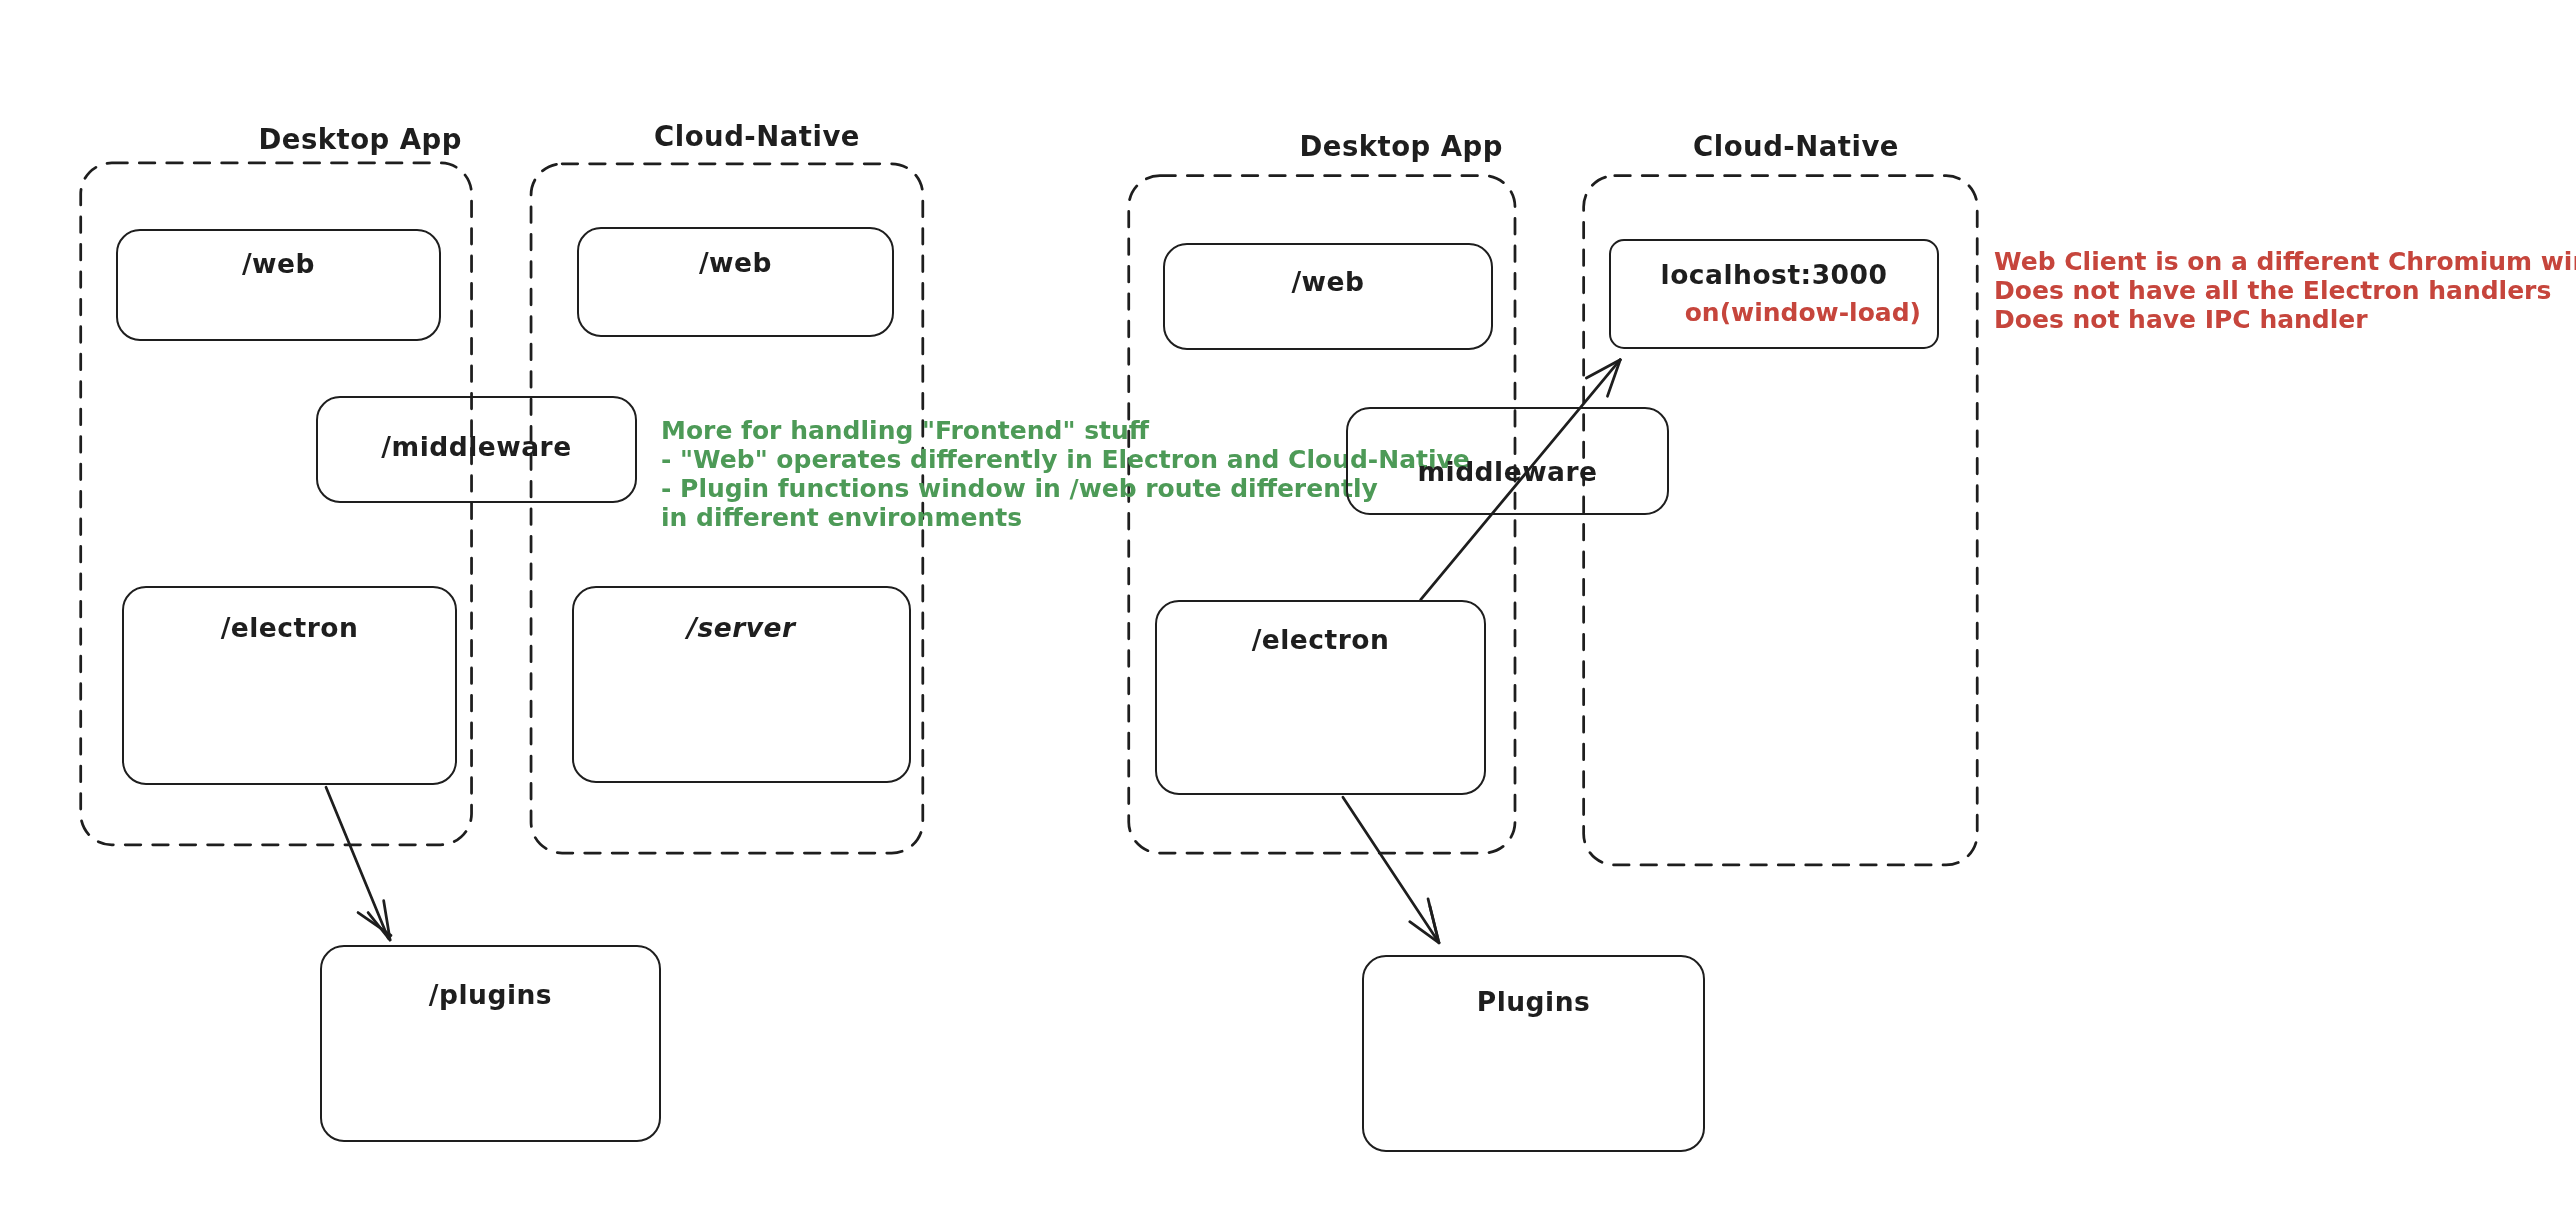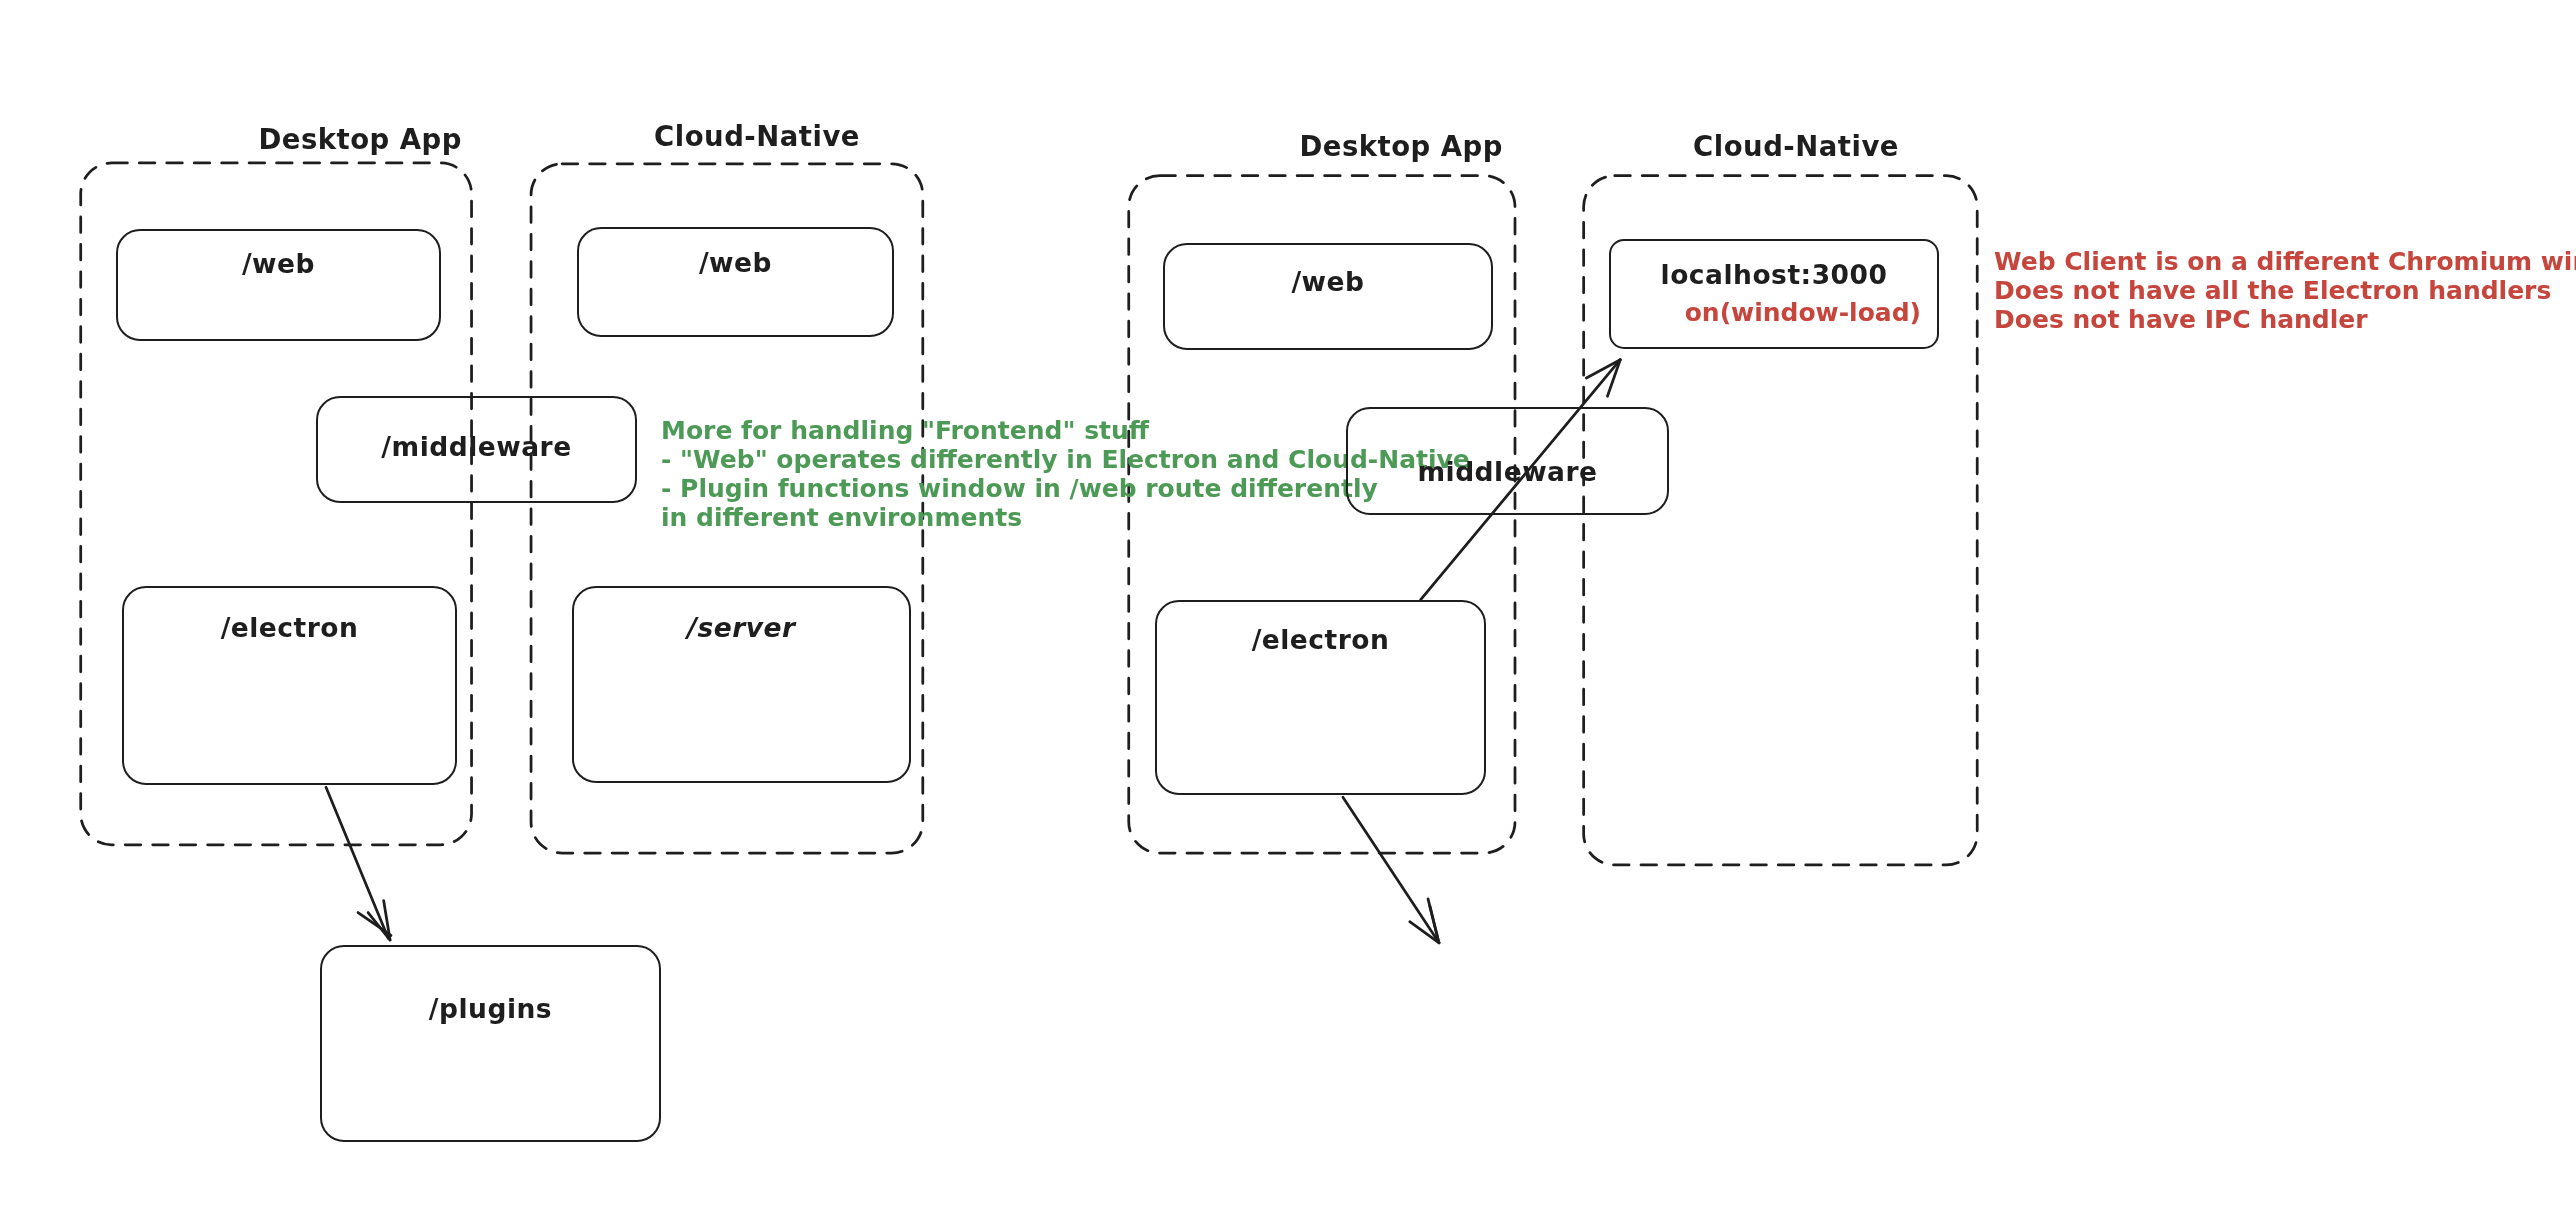--- a/index.html
+++ b/index.html
@@ -83,21 +83,21 @@
   </div>
 
   <div class="node" style="left:122px;top:586px;width:335px;height:199px;padding-top:24px;">
     <span class="node-label">/electron</span>
   </div>
 
   <div class="node" style="left:572px;top:586px;width:339px;height:197px;padding-top:24px;font-style:italic;">
     <span class="node-label red-text">/server</span>
   </div>
 
-  <div class="node" style="left:320px;top:945px;width:341px;height:197px;padding-top:46px;">
+  <div class="node" style="left:320px;top:945px;width:341px;height:197px;padding-top:32px;">
     <span class="node-label">/plugins</span>
   </div>
 
   <div class="note green" style="left:661px;top:416px;">
     <div>More for handling "Frontend" stuff</div>
     <div>- "Web" operates differently in Electron and Cloud-Native</div>
     <div>- Plugin functions window in /web route differently</div>
     <div>in different environments</div>
   </div>
 
@@ -115,20 +115,23 @@
   </div>
 
   <div class="node" style="left:1346px;top:407px;width:323px;height:108px;padding-top:47px;">
     <span class="node-label">middleware</span>
   </div>
 
   <div class="node" style="left:1155px;top:600px;width:331px;height:195px;padding-top:22px;">
     <span class="node-label">/electron</span>
   </div>
 
+  <div class="node" style="left:1362px;top:955px;width:343px;height:197px;padding-top:29px;">
+    <span class="node-label">Plugins</span>
+  </div>
 
   <div class="note red" style="left:1994px;top:247px;">
     <div>Web Client is on a different Chromium window</div>
     <div>Does not have all the Electron handlers</div>
     <div>Does not have IPC handler</div>
   </div>
 
 </div>
 
 

